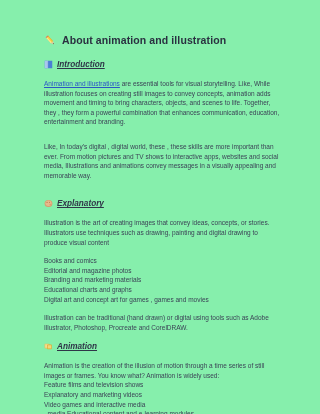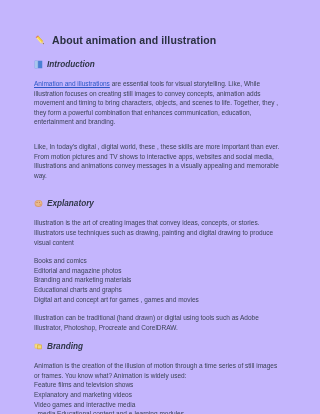--- a/index.html
+++ b/index.html
@@ -11,22 +11,22 @@
     width: 320px;
     height: 414px;
     overflow: hidden;
     font-family: "Liberation Sans", sans-serif;
     -webkit-font-smoothing: antialiased;
   }
   .page {
     width: 320px;
     height: 414px;
     box-sizing: border-box;
-    padding: 34px 38px 0 34px;
-    background: #c4b5fd;
+    padding: 34px 38px 0 44px;
+    background: #86efac;
     position: relative;
   }
 
   
   .doc-title {
     display: flex;
     align-items: flex-start;
     gap: 5px;
     margin: 0 0 12px 0;
   }
@@ -44,20 +44,21 @@
     align-items: center;
     gap: 4px;
     margin: 0 0 9px 0;
   }
   .section-head .head-text {
     font-size: 8.2px;
     font-weight: bold;
     font-style: italic;
     color: #2f3648;
     line-height: 11px;
+    text-decoration: underline;
   }
 
   
   .para {
     font-size: 6.5px;
     line-height: 9.6px;
     color: #3b4356;
     margin: 0 0 9px 0;
     max-width: 247px;
     text-align: left;
@@ -158,21 +159,21 @@
 
   <div class="section-head">
     <span class="ico">
       <svg width="9" height="9" viewBox="0 0 12 12">
         <rect x="0.8" y="2.2" width="6.4" height="6.4" rx="0.6" fill="#e8c257"></rect>
         <rect x="1.6" y="3.0" width="4.8" height="4.8" rx="0.4" fill="#f5dc8e"></rect>
         <rect x="4.2" y="3.4" width="6.2" height="6.2" rx="0.6" fill="#d9ab34"></rect>
         <rect x="5.0" y="4.2" width="4.6" height="4.6" rx="0.4" fill="#f2d779"></rect>
       </svg>
     </span>
-    <span class="head-text">Branding</span>
+    <span class="head-text">Animation</span>
   </div>
 
   <p class="para tight">Animation is the creation of the illusion of motion through a time series of still images or frames.  You know what? Animation is widely used:</p>
 
   <div class="list">
     <div class="row">Feature films and television shows</div>
     <div class="row">Explanatory and marketing videos</div>
     <div class="row">Video games and interactive media</div>
     <div class="row">, media Educational content and e-learning modules</div>
 

